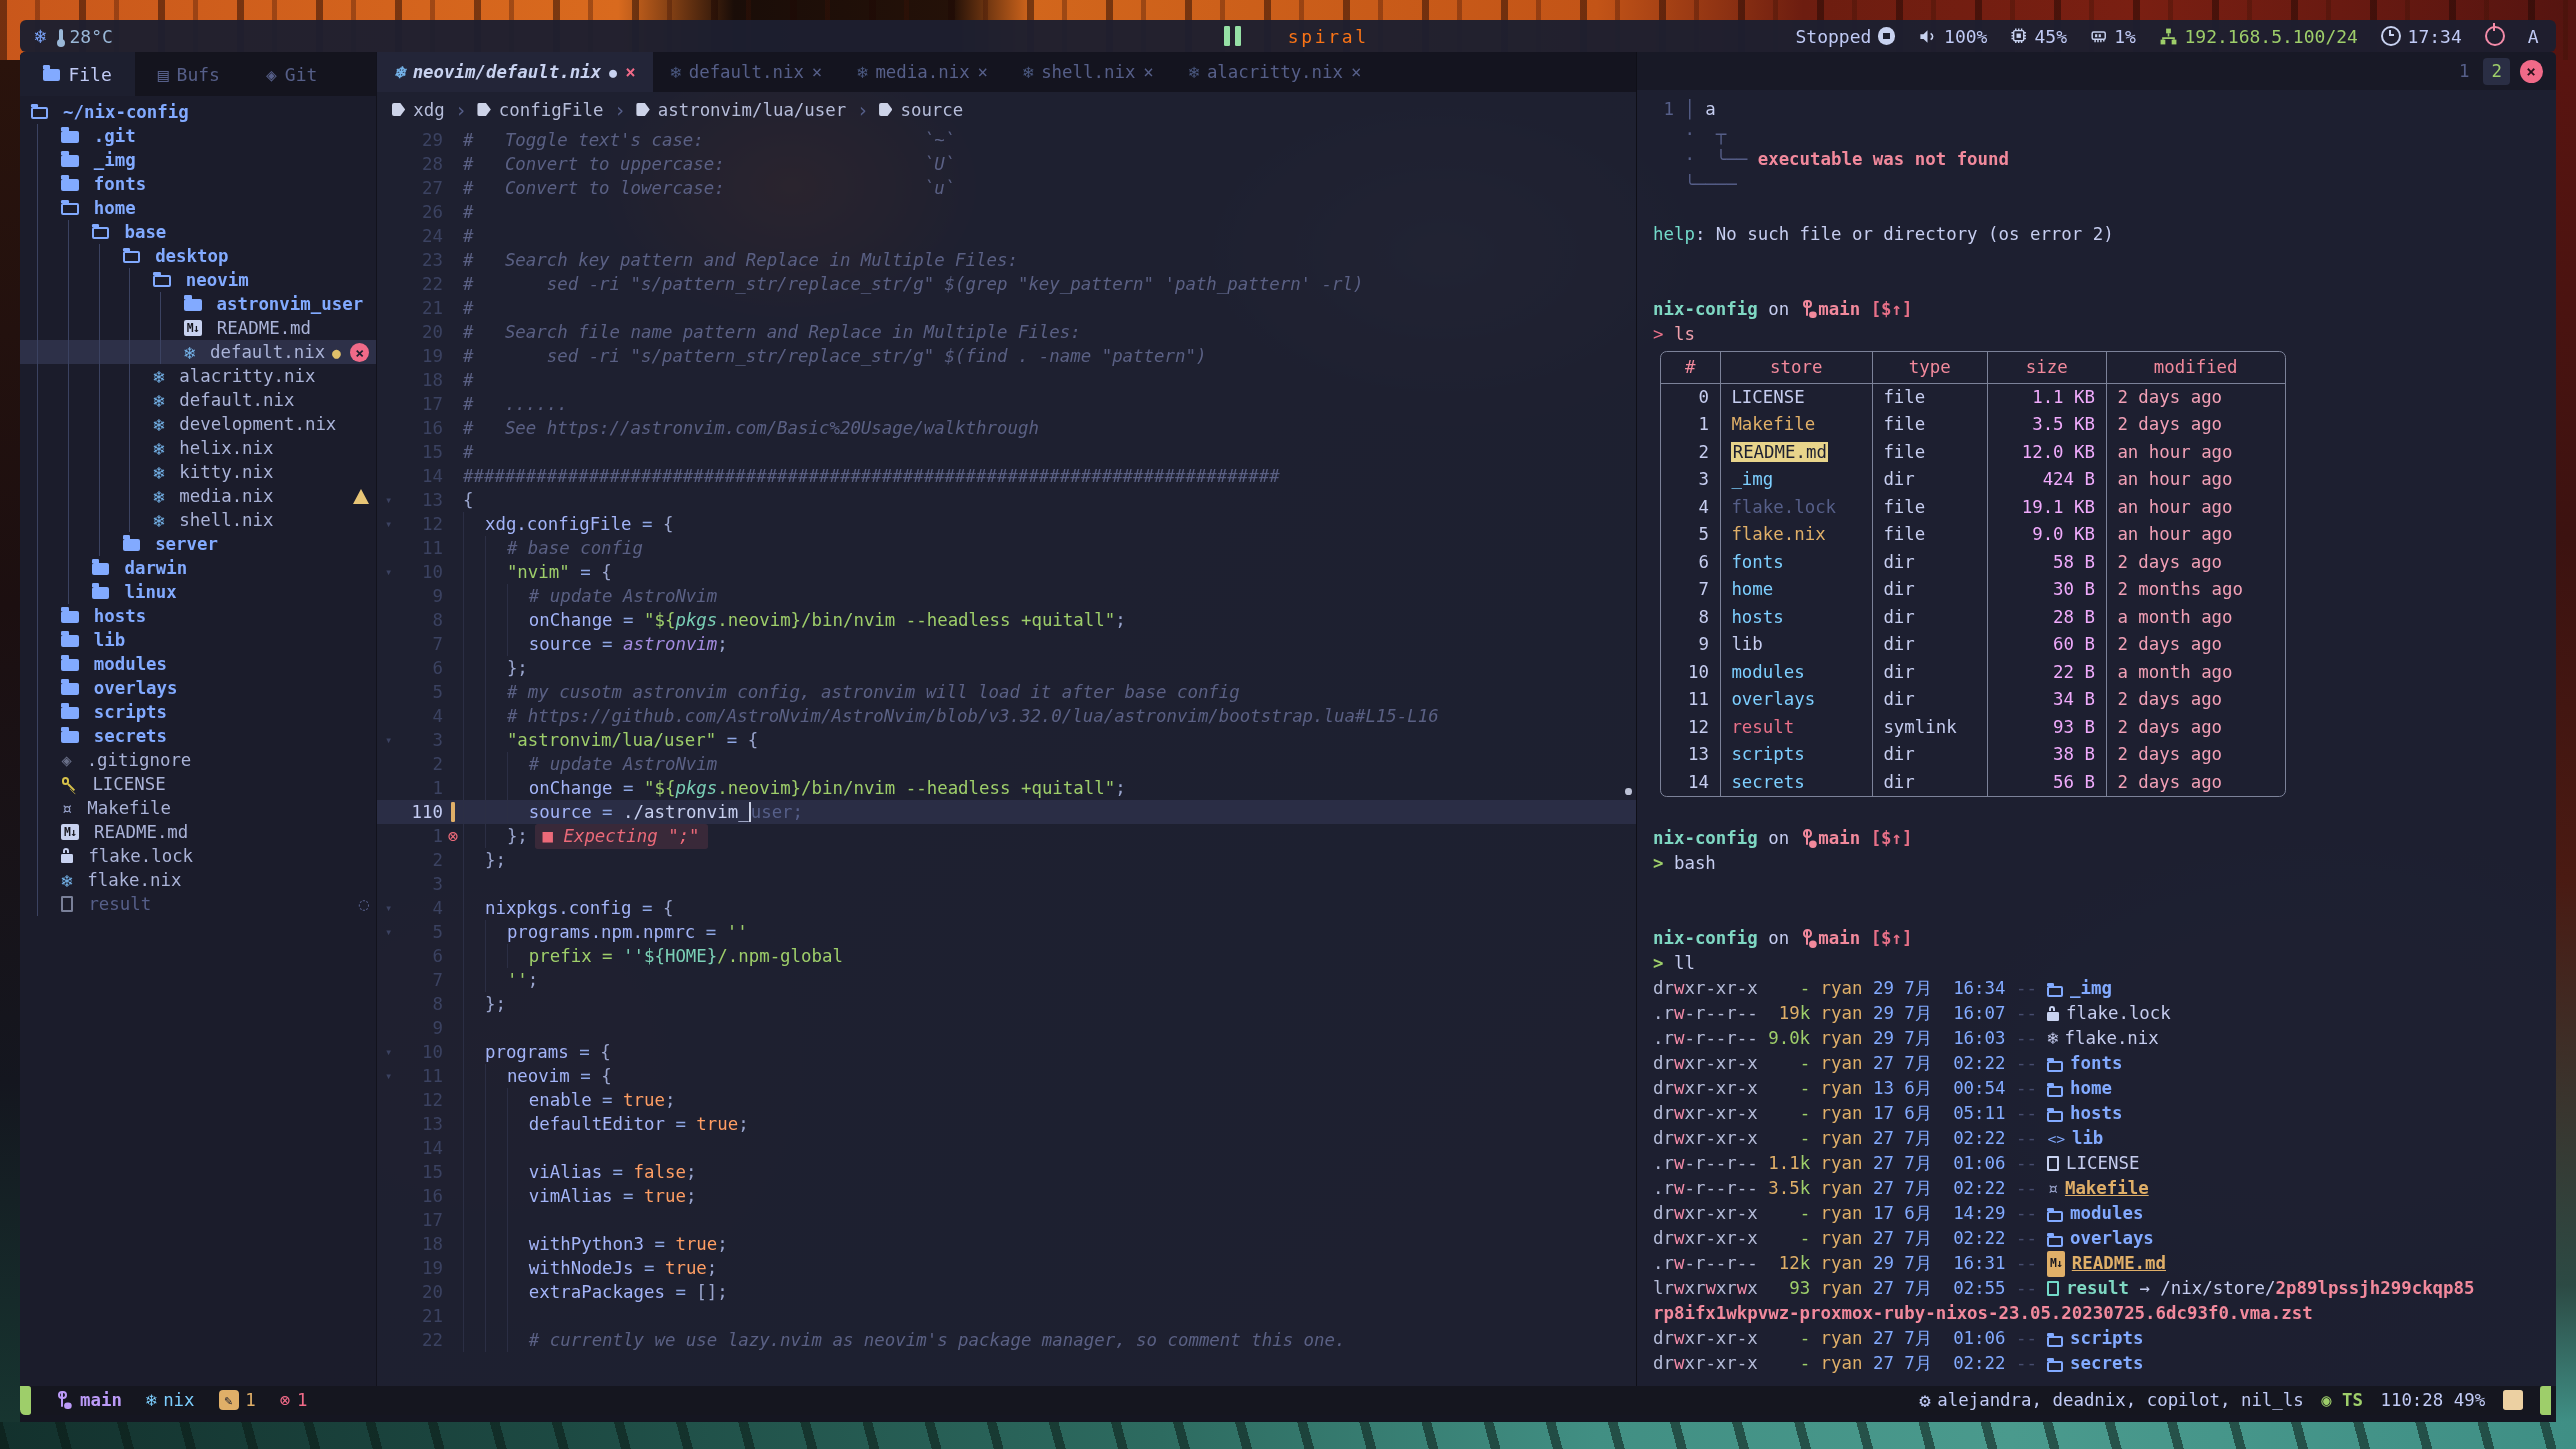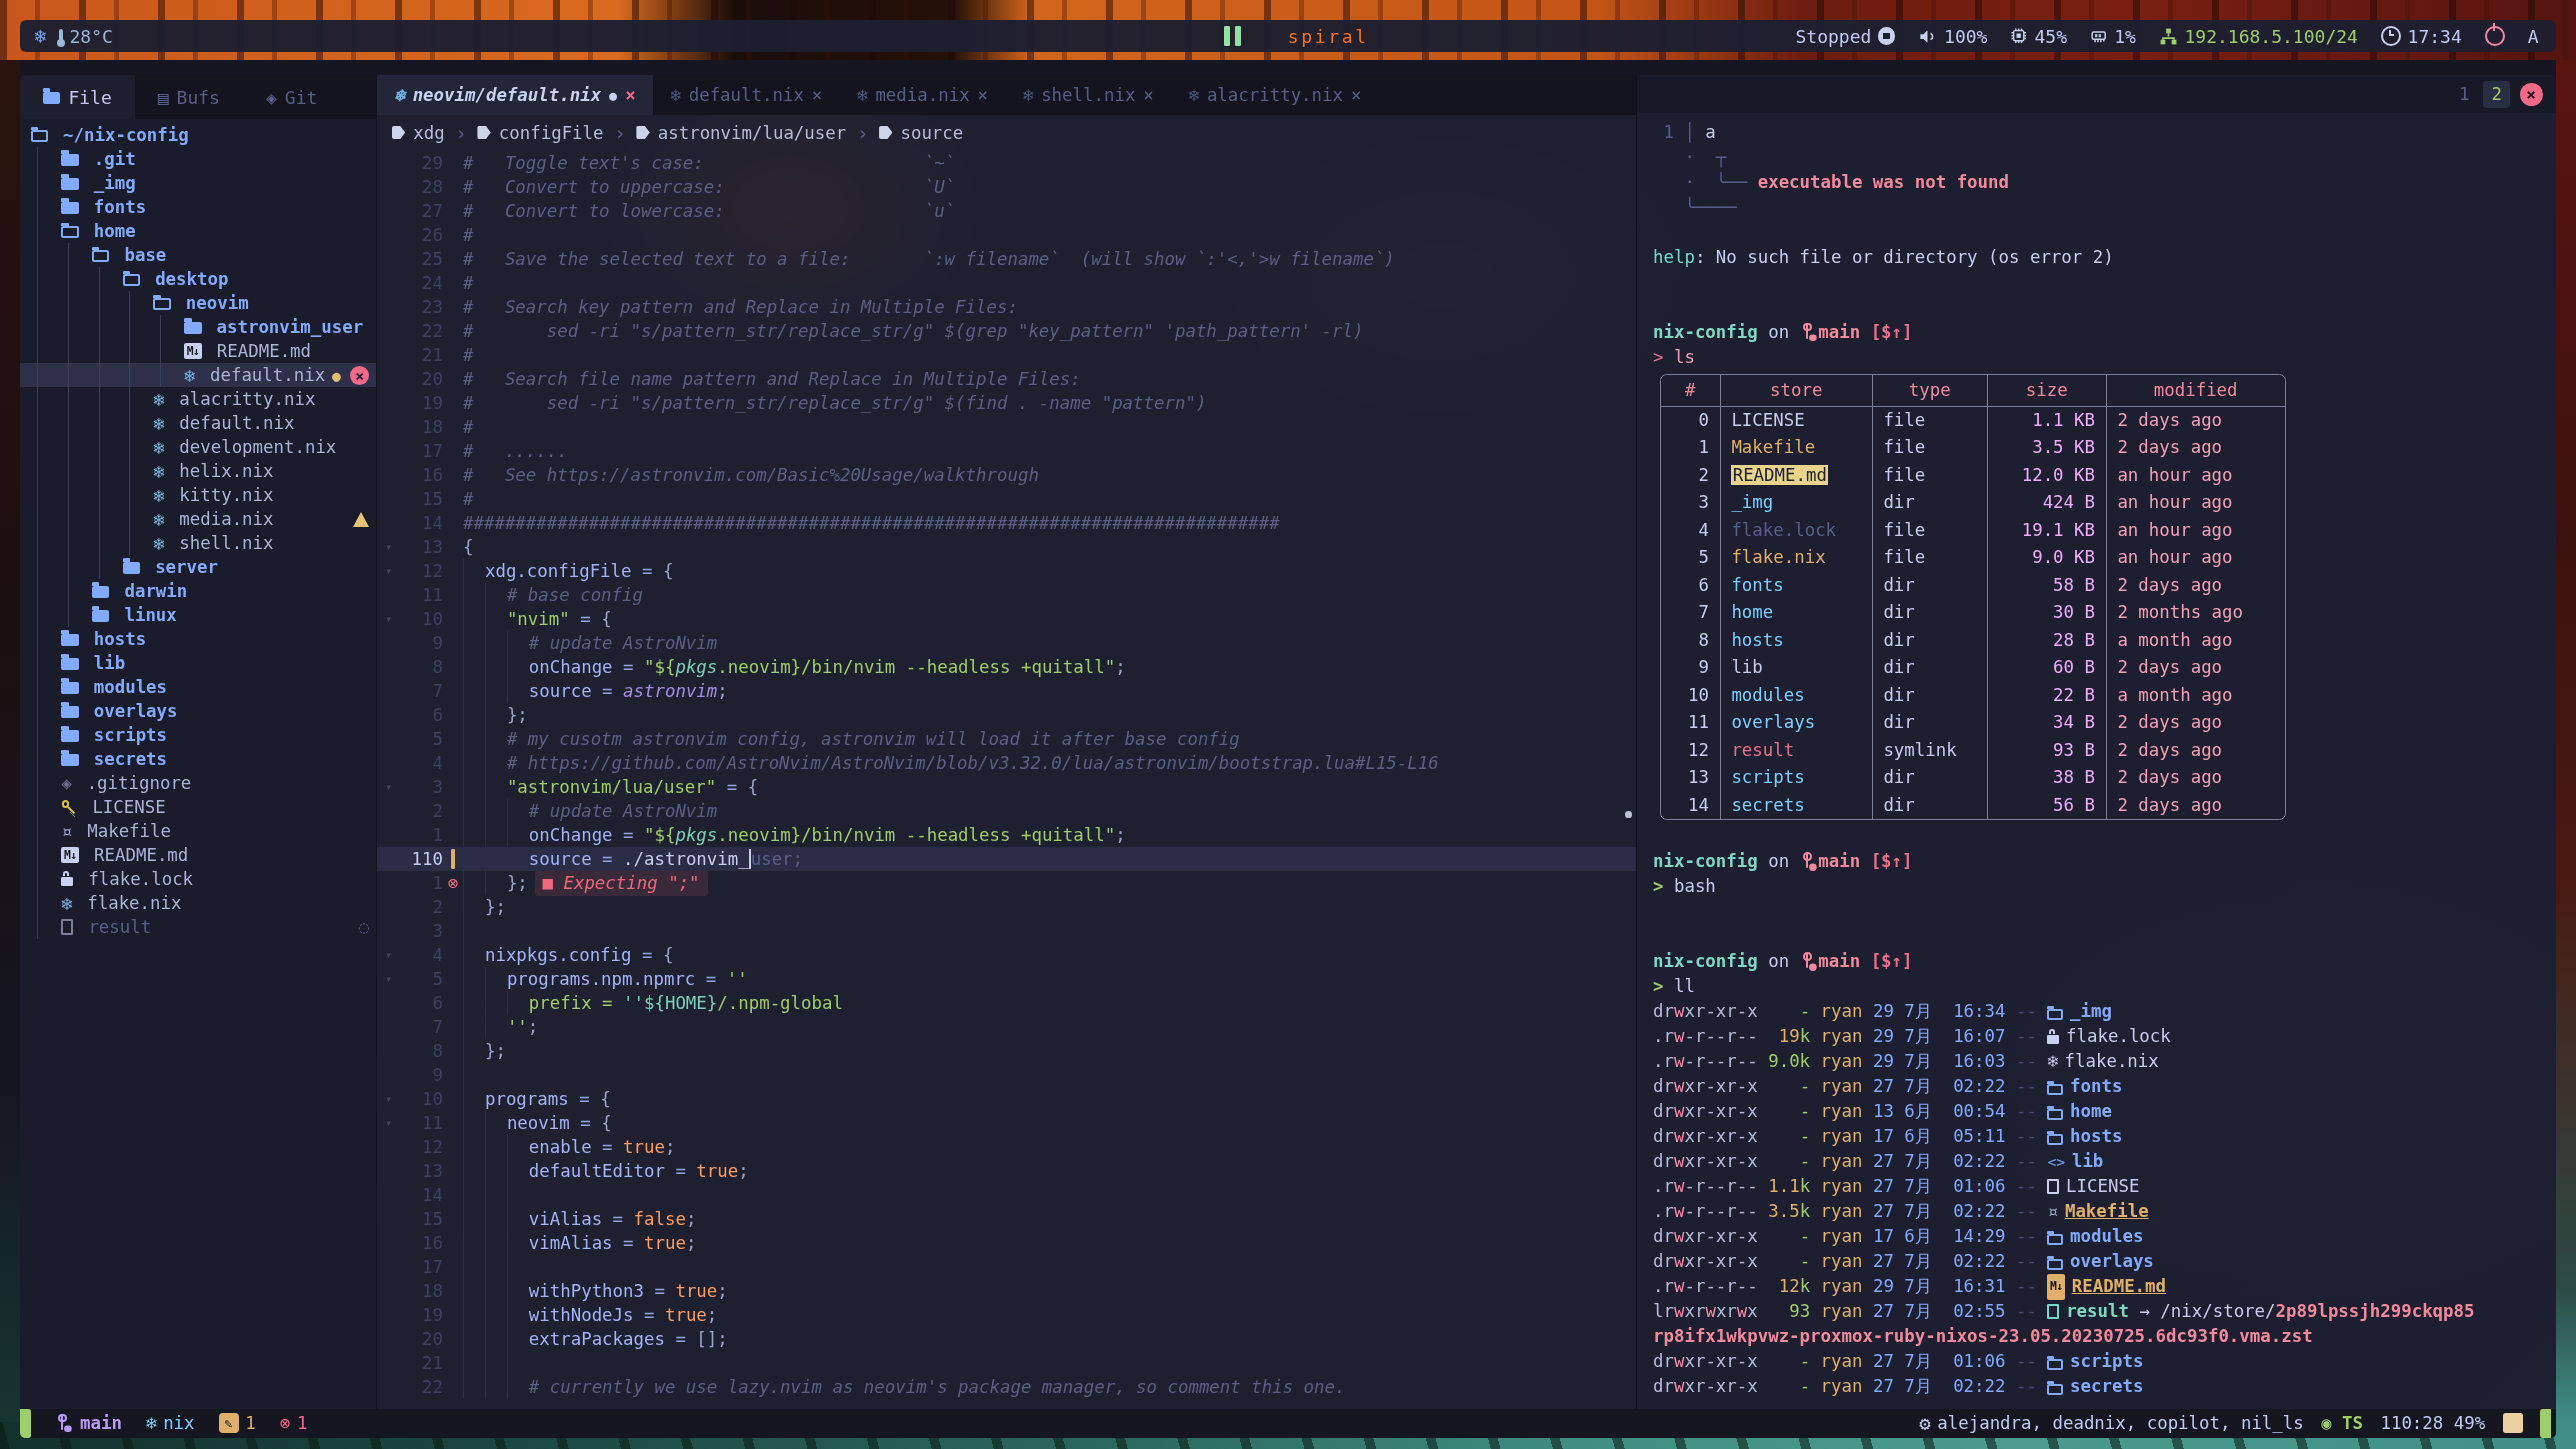--- a/index.html
+++ b/index.html
@@ -36,21 +36,21 @@
   .ico-stop::after{content:"";position:absolute;left:5.4px;top:5.4px;width:6.7px;height:6.7px;background:#1d1f2f}
   .tb-item{display:flex;align-items:center;gap:6.7px}
   .tb-green{color:#9ece6a}
   .ico-power{display:inline-block;width:16px;height:16px;border:2px solid #f38ba8;border-radius:50%;position:relative}
   .ico-power::after{content:"";position:absolute;left:6px;top:-4.7px;width:2px;height:8px;background:#f38ba8}
   .ico-clock{display:inline-block;width:16px;height:16px;border:2px solid #c8d2f0;border-radius:50%;position:relative}
   .ico-clock::after{content:"";position:absolute;left:6px;top:2px;width:2px;height:5.4px;background:#c8d2f0}
   .ico-clock::before{content:"";position:absolute;left:6px;top:6px;width:5.4px;height:2px;background:#c8d2f0}
   svg.tbi{display:block}
   
-  .window{position:absolute;left:20px;top:75px;width:2536px;height:1363px;border-radius:5.4px;overflow:hidden;
+  .window{position:absolute;left:20px;top:52px;width:2536px;height:1363px;border-radius:5.4px;overflow:hidden;
     background:
       radial-gradient(282px 201px at 771px 134px,rgba(214,92,26,.55),transparent 70%),
       radial-gradient(402px 255px at 1422px 201px,rgba(180,185,205,.18),transparent 70%),
       radial-gradient(537px 335px at 2281px 1006px,rgba(70,80,120,.25),transparent 70%),
       radial-gradient(470px 402px at 470px 1006px,rgba(120,60,40,.18),transparent 70%),
       linear-gradient(135deg,#232435,#1f2030 55%,#232538);}
   .cols{display:flex;height:1334px;}
   
   .sidebar{width:356px;flex:none;background:rgba(27,28,42,.94);display:flex;flex-direction:column;border-right:1.3px solid #12121c;}
   .nt-tabs{height:44px;background:rgba(20,20,30,.95);display:flex;align-items:stretch;font-size:18px;color:#565f89;flex:none}
@@ -631,26 +631,20 @@
             <span class="txt"><span class="s com">#   Convert to lowercase:                   `u`</span></span>
           </div>
           <div class="eline">
             <span class="fold"></span>
             <span class="num">26</span>
             <span class="sgn"></span>
             <span class="txt"><span class="s com">#</span></span>
           </div>
           <div class="eline">
             <span class="fold"></span>
-            <span class="num">25</span>
-            <span class="sgn"></span>
-            <span class="txt"><span class="s com">#   Save the selected text to a file:       `:w filename`  (will show `:'&lt;,'&gt;w filename`)</span></span>
-          </div>
-          <div class="eline">
-            <span class="fold"></span>
             <span class="num">24</span>
             <span class="sgn"></span>
             <span class="txt"><span class="s com">#</span></span>
           </div>
           <div class="eline">
             <span class="fold"></span>
             <span class="num">23</span>
             <span class="sgn"></span>
             <span class="txt"><span class="s com">#   Search key pattern and Replace in Multiple Files:</span></span>
           </div>

